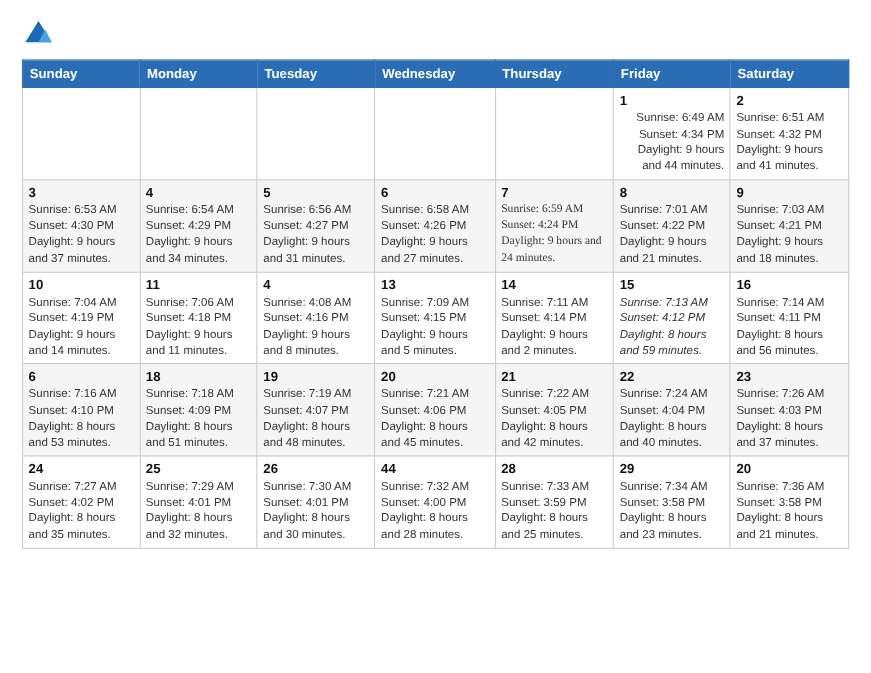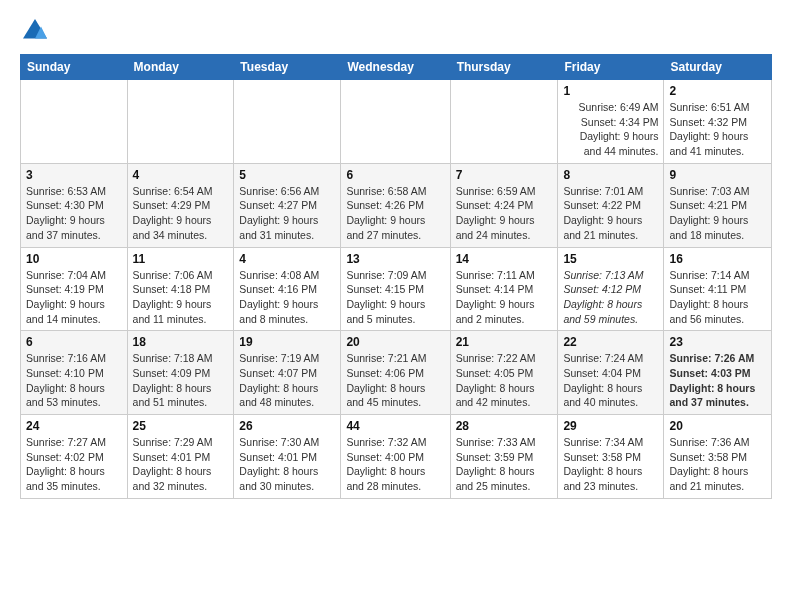--- a/index.html
+++ b/index.html
@@ -165,21 +165,21 @@
 Daylight: 9 hours and 31 minutes.</div>
           </td>
           <td>
             <div class="day-num">6</div>
             <div class="day-detail" style="white-space: pre-line;">Sunrise: 6:58 AM
 Sunset: 4:26 PM
 Daylight: 9 hours and 27 minutes.</div>
           </td>
           <td>
             <div class="day-num">7</div>
-            <div class="day-detail" style="white-space: pre-line;">Sunrise: 6:59 AM
+            <div class="day-detail" style="white-space: pre-line; font-family: Liberation Serif, serif;">Sunrise: 6:59 AM
 Sunset: 4:24 PM
 Daylight: 9 hours and 24 minutes.</div>
           </td>
           <td>
             <div class="day-num">8</div>
             <div class="day-detail" style="white-space: pre-line;">Sunrise: 7:01 AM
 Sunset: 4:22 PM
 Daylight: 9 hours and 21 minutes.</div>
           </td>
           <td>
@@ -265,21 +265,21 @@
 Daylight: 8 hours and 42 minutes.</div>
           </td>
           <td>
             <div class="day-num">22</div>
             <div class="day-detail" style="white-space: pre-line;">Sunrise: 7:24 AM
 Sunset: 4:04 PM
 Daylight: 8 hours and 40 minutes.</div>
           </td>
           <td>
             <div class="day-num">23</div>
-            <div class="day-detail" style="white-space: pre-line; font-weight: bold;">Sunrise: 7:26 AM
+            <div class="day-detail" style="white-space: pre-line;">Sunrise: 7:26 AM
 Sunset: 4:03 PM
 Daylight: 8 hours and 37 minutes.</div>
           </td>
         </tr>
         <tr>
           <td>
             <div class="day-num">24</div>
             <div class="day-detail" style="white-space: pre-line;">Sunrise: 7:27 AM
 Sunset: 4:02 PM
 Daylight: 8 hours and 35 minutes.</div>

